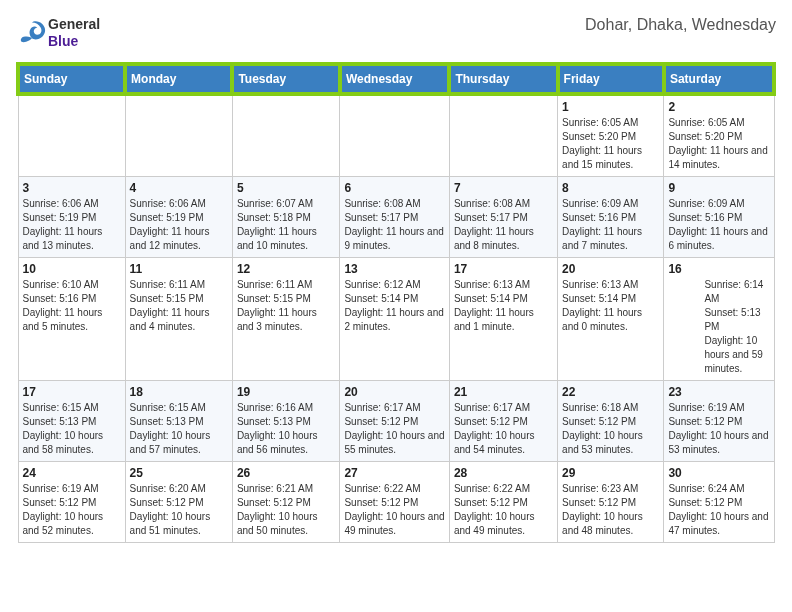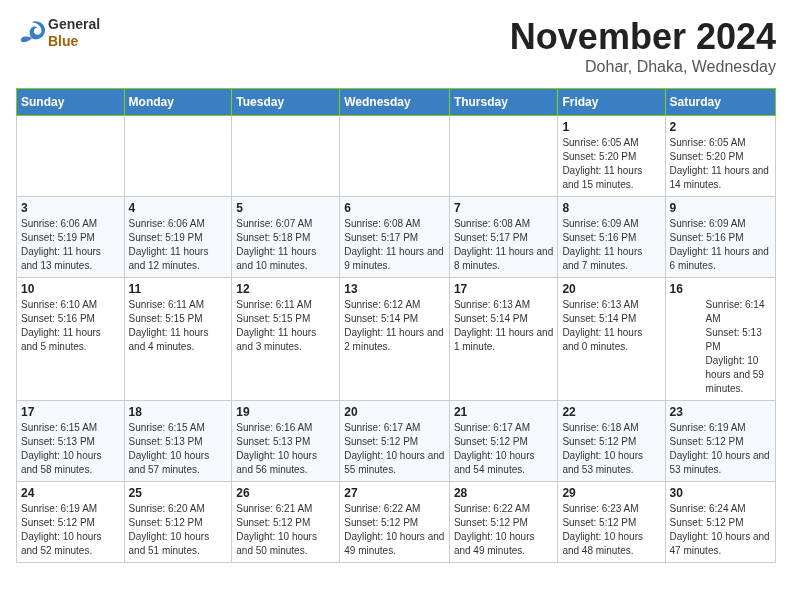--- a/index.html
+++ b/index.html
@@ -20,21 +20,21 @@
       display: flex;
       align-items: center;
       gap: 0;
     }
     .logo-text {
       font-size: 14px;
       font-weight: bold;
       line-height: 1.2;
     }
     .logo-text .general { color: #333; }
-    .logo-text .blue { color: #a16207; }
+    .logo-text .blue { color: #4c1d95; }
     .logo-bird {
       width: 32px;
       height: 28px;
     }
     .title-block {
       text-align: right;
     }
     .month-title {
       font-size: 36px;
       font-weight: bold;
@@ -49,21 +49,21 @@
       border-collapse: collapse;
       font-size: 11px;
     }
     .calendar thead th {
       background: #3a7fc1;
       color: #fff;
       padding: 6px 4px;
       text-align: left;
       font-size: 12px;
       font-weight: bold;
-      border: 1px solid #84cc16;
+      border: 4px solid #84cc16;
     }
     .calendar tbody td {
       vertical-align: top;
       border: 1px solid #ccc;
       padding: 4px;
       width: 113px;
       min-height: 80px;
       background: #fff;
     }
     .calendar tbody tr:nth-child(even) td {
@@ -91,21 +91,20 @@
     <svg class="logo-bird" viewBox="0 0 36 32" xmlns="http://www.w3.org/2000/svg">
       <path d="M18 4 C20 2, 26 2, 30 6 C34 10, 34 16, 30 20 C26 24, 20 24, 18 22 C16 20, 14 16, 16 12 C18 8, 22 8, 24 10 C22 10, 20 12, 20 14 C20 16, 22 18, 24 18 C28 18, 30 14, 28 10 C26 6, 22 4, 18 4Z" fill="#3a7fc1"></path>
       <path d="M18 22 C16 24, 10 28, 6 26 C4 24, 6 20, 10 20 C12 20, 16 20, 18 22Z" fill="#3a7fc1"></path>
     </svg>
     <div class="logo-text">
       <div><span class="general">General</span></div>
       <div><span class="blue">Blue</span></div>
     </div>
   </div>
   <div class="title-block">
-    <div class="month-title">November 2024</div>
     <div class="location">Dohar, Dhaka, Wednesday</div>
   </div>
 </div>
 
 <table class="calendar">
   <thead>
     <tr id="header-row">
         <th>Sunday</th>
         <th>Monday</th>
         <th>Tuesday</th>

